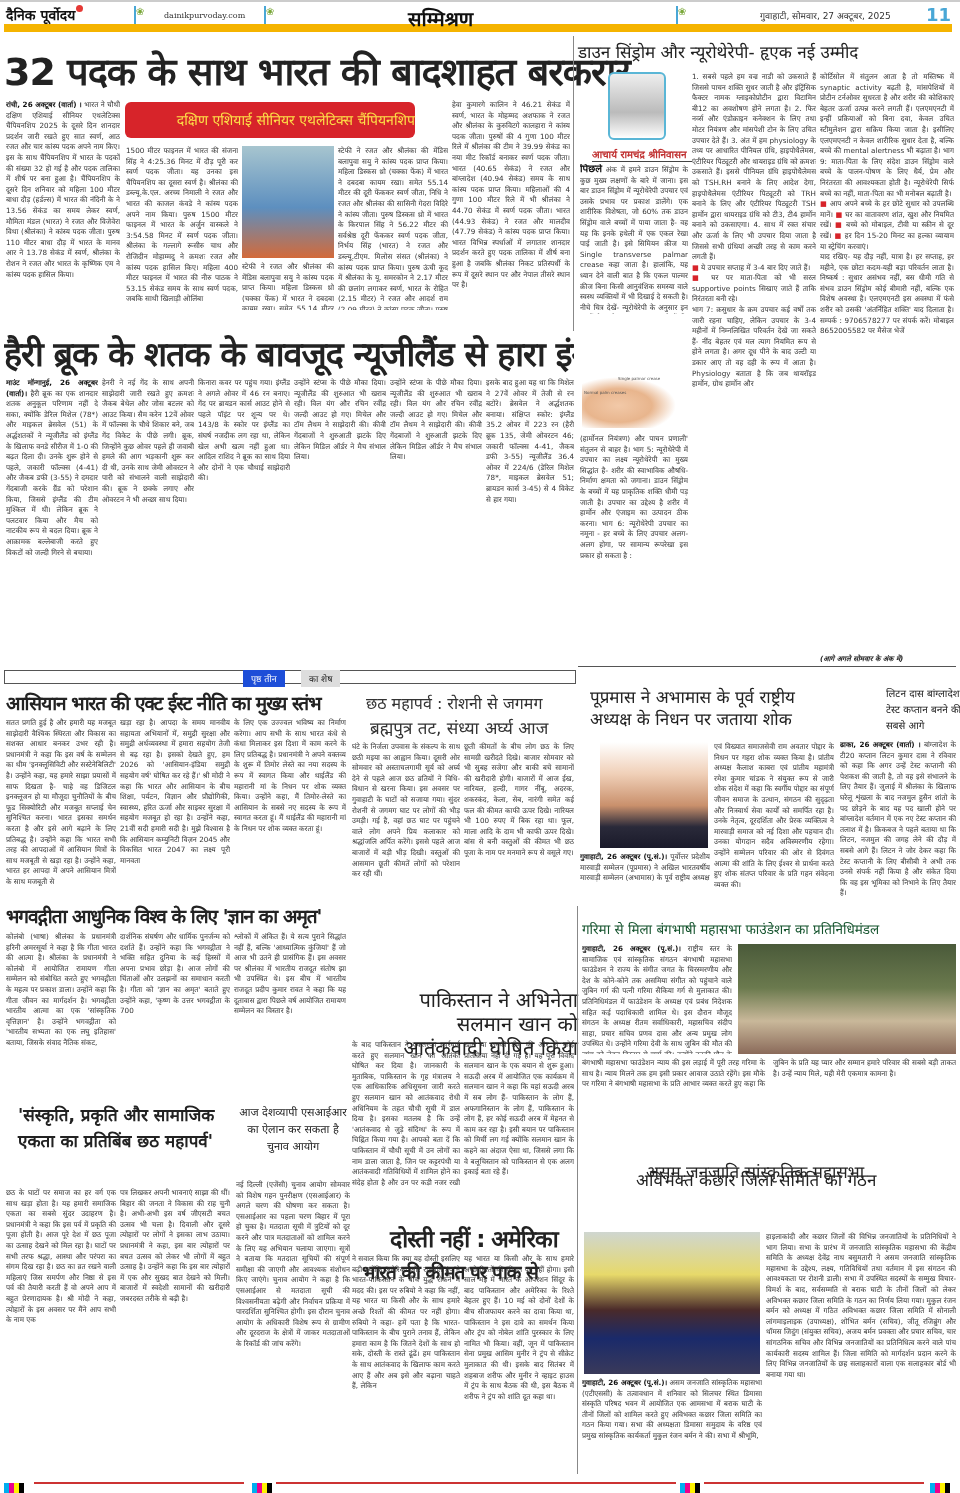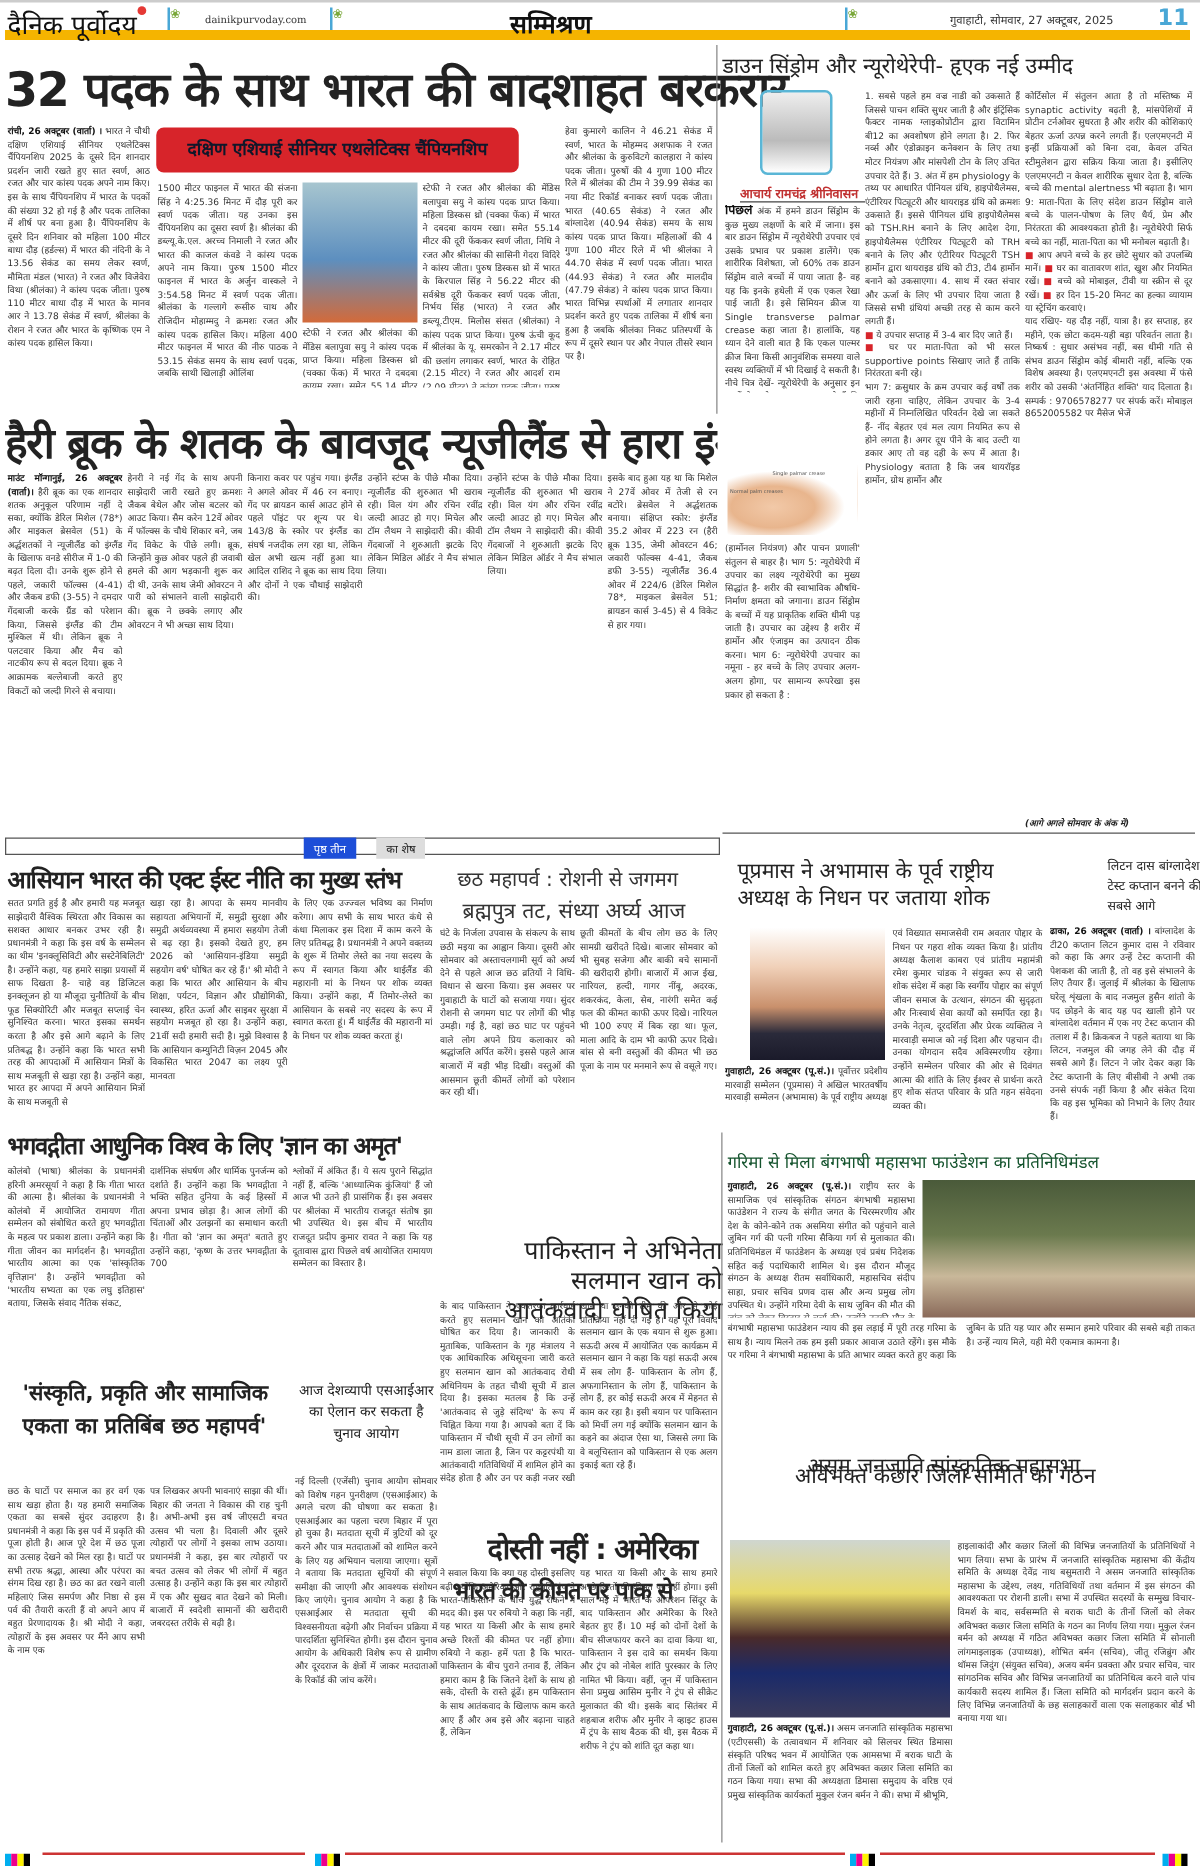--- a/index.html
+++ b/index.html
@@ -1,30 +1,30 @@
 <!DOCTYPE html>
 <html><head>
 <meta charset="utf-8">
 <style>
 *{box-sizing:border-box;margin:0;padding:0}
 body{width:960px;height:1493px;background:#fff;font-family:"DejaVu Sans",sans-serif;color:#222;position:relative;overflow:hidden}
 .abs{position:absolute}
 .masthead{left:0;top:0;width:960px;height:32px;border-top:2px solid #ccc}
 .mh-bar{position:absolute;left:4px;right:8px;top:22px;height:8px;background:#f5b400}
-.logo{position:absolute;left:6px;top:3px;font-size:21px;font-weight:normal;color:#111;font-family:"DejaVu Serif",serif}
+.logo{position:absolute;left:6px;top:3px;font-size:14px;font-weight:bold;color:#111;font-family:"DejaVu Serif",serif}
 .logo-dot{display:inline-block;width:7px;height:7px;border-radius:50%;background:#e53935;vertical-align:top;margin-left:1px}
 .deco{position:absolute;top:4px;width:14px;height:18px;border-left:2px solid #49a7d6;color:#7aa83a;font-size:10px}
 .site{position:absolute;left:164px;top:9px;font-size:8px;color:#333;font-family:"DejaVu Serif",serif}
 .section{position:absolute;left:408px;top:3px;font-size:20px;font-weight:bold;color:#111;font-family:"DejaVu Serif",serif}
 .dateline{position:absolute;left:760px;top:7px;font-size:9px;color:#333}
 .pageno{position:absolute;left:926px;top:2px;font-size:18px;font-weight:bold;color:#49a7d6}
 .h1{font-weight:bold;color:#222;white-space:nowrap;letter-spacing:-1px}
 .txt{font-size:7.2px;line-height:10.6px;color:#333;text-align:justify;overflow:hidden}
 .txt b{color:#111}
-.redbanner{background:#d7242a;color:#0f172a;border-radius:6px;font-size:20px;text-align:center;line-height:36px;font-weight:bold}
+.redbanner{background:#d7242a;color:#fde047;border-radius:6px;font-size:20px;text-align:right;line-height:36px;font-weight:normal}
 .photo{background:#9bb;overflow:hidden}
 .rule{background:#555}
 .vrule{background:#888;width:1px}
 .tab-dark{background:#1d4ed8;color:#fff;font-size:9px;padding:2px 8px}
 .tab-light{background:#ddd;color:#222;font-size:9px;padding:2px 8px}
 .box{border:1px solid #555}
 .bullet{color:#d7242a}
 .cmyk span{display:inline-block;width:5px;height:10px}
 .redline{position:absolute;top:1482px;height:2px;background:#c33}
 </style>

